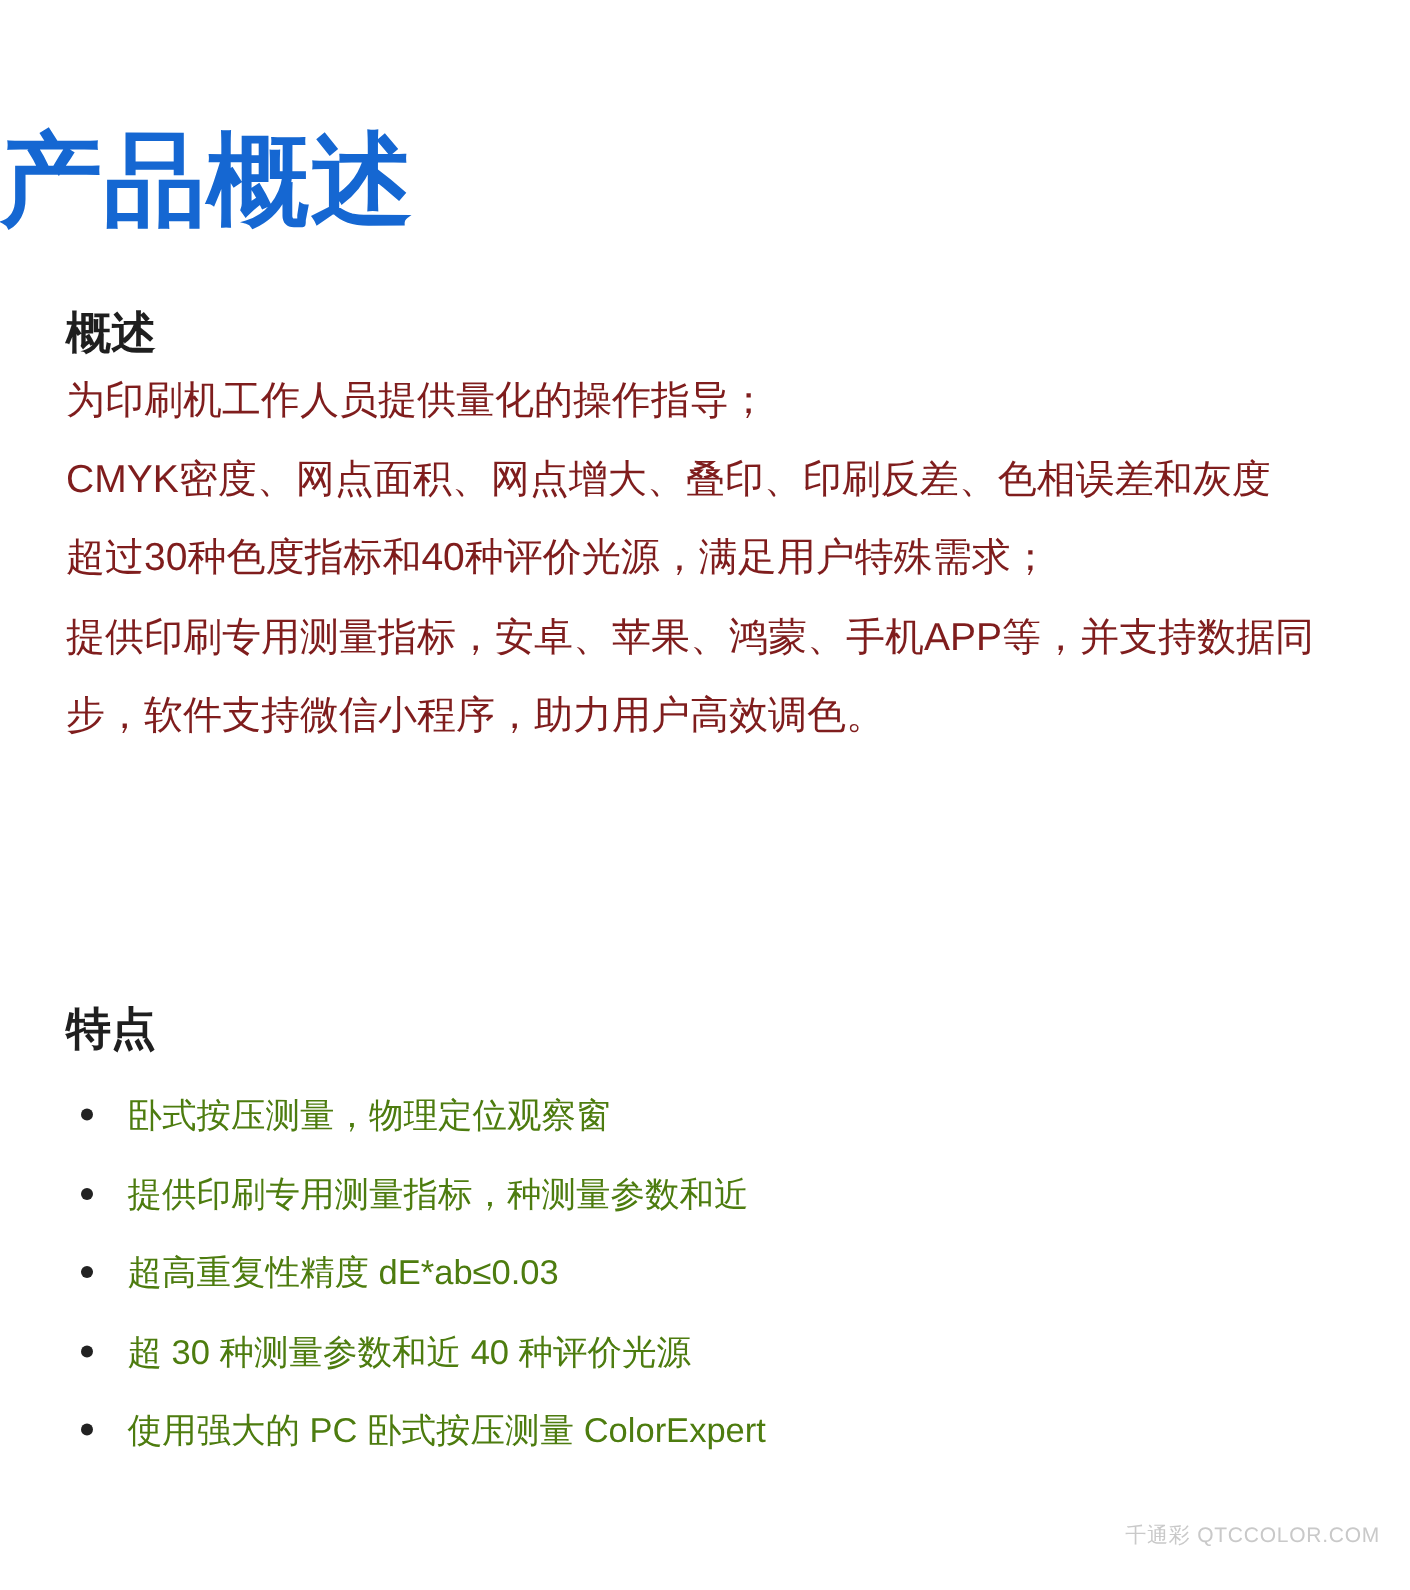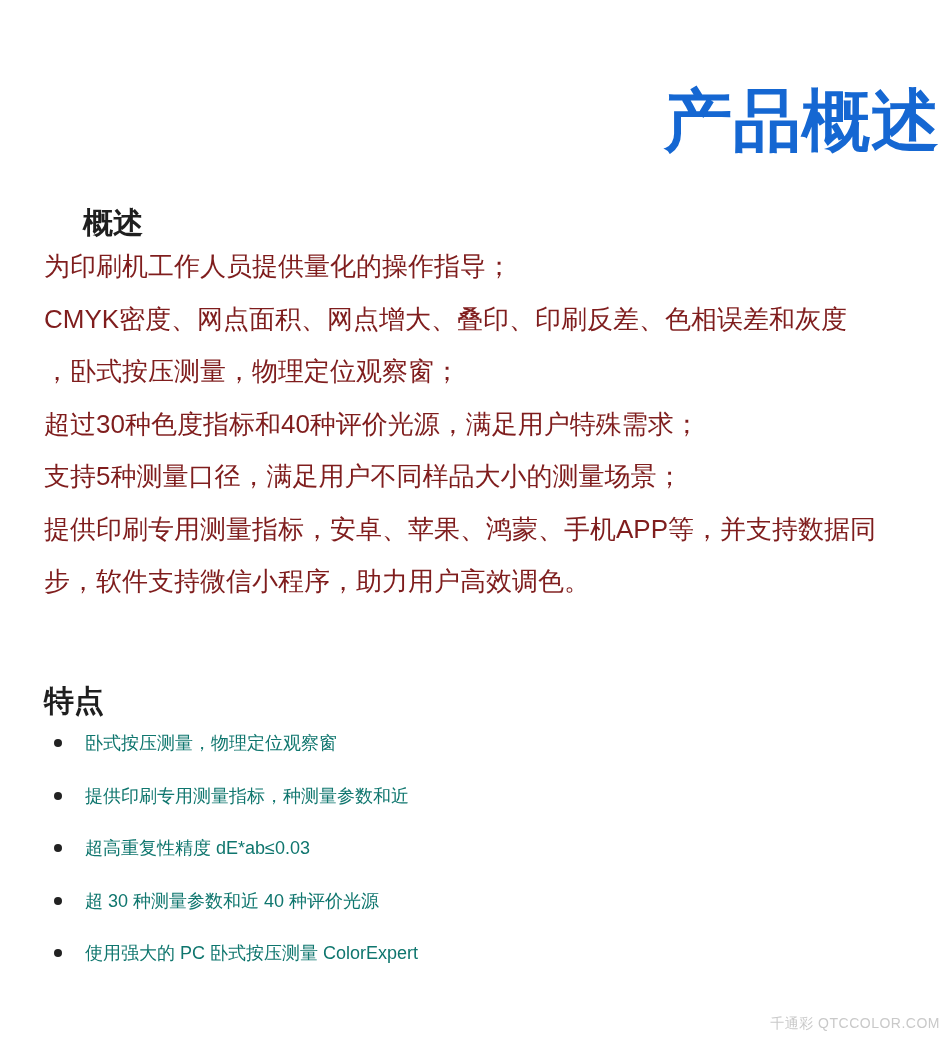--- a/index.html
+++ b/index.html
@@ -13,37 +13,37 @@
     height: 1060px;
     background: #ffffff;
     overflow: hidden;
     font-family: "Liberation Sans", "DejaVu Sans", sans-serif;
   }
   .page-title {
     position: absolute;
     top: 34px;
     left: 0;
     width: 100%;
-    text-align: right;
+    text-align: left;
     font-size: 68px;
     font-weight: 700;
     letter-spacing: 1px;
     color: #1567d2;
     line-height: 1.2;
   }
   .section-heading {
     position: absolute;
     left: 44px;
     font-size: 30px;
     font-weight: 700;
     color: #1f1f1f;
     line-height: 36px;
   }
-  .overview-heading { top: 180px; margin-left: 39px; }
-  .features-heading { top: 660px; font-family: Liberation Mono, monospace; }
+  .overview-heading { top: 180px; }
+  .features-heading { top: 644px; }
   .overview-lines {
     position: absolute;
     top: 240px;
     left: 44px;
     width: 860px;
   }
   .overview-line {
     font-size: 26px;
     color: #7f1d1d;
     line-height: 52.5px;
@@ -55,60 +55,58 @@
     top: 717px;
     left: 44px;
     width: 860px;
     margin: 0;
     padding: 0;
     list-style: none;
   }
   .feature-item {
     position: relative;
     padding-left: 41px;
-    font-size: 18px;
-    color: #0f766e;
+    font-size: 23px;
+    color: #4d7c0f;
     line-height: 52.5px;
     height: 52.5px;
     white-space: nowrap;
   }
   .bullet-dot {
     position: absolute;
     left: 10px;
     top: 50%;
     transform: translateY(-50%);
     width: 8px;
     height: 8px;
     border-radius: 50%;
     background: #222222;
   }
   .watermark {
     position: absolute;
     top: 1015px;
-    right: 0;
+    right: 20px;
     font-size: 14px;
     color: #c9c9c9;
     letter-spacing: 0.5px;
   }
 </style>
 </head>
 <body>
 
 <div class="page">
 
   <h1 class="page-title">产品概述</h1>
 
   <h2 class="section-heading overview-heading">概述</h2>
 
   <div class="overview-lines">
     <div class="overview-line">为印刷机工作人员提供量化的操作指导；</div>
     <div class="overview-line">CMYK密度、网点面积、网点增大、叠印、印刷反差、色相误差和灰度</div>
-    <div class="overview-line">，卧式按压测量，物理定位观察窗；</div>
     <div class="overview-line">超过30种色度指标和40种评价光源，满足用户特殊需求；</div>
-    <div class="overview-line">支持5种测量口径，满足用户不同样品大小的测量场景；</div>
     <div class="overview-line">提供印刷专用测量指标，安卓、苹果、鸿蒙、手机APP等，并支持数据同</div>
     <div class="overview-line">步，软件支持微信小程序，助力用户高效调色。</div>
   </div>
 
   <h2 class="section-heading features-heading">特点</h2>
 
   <ul class="features-list">
     <li class="feature-item">
       <span class="bullet-dot"></span>
       <span>卧式按压测量，物理定位观察窗</span>

